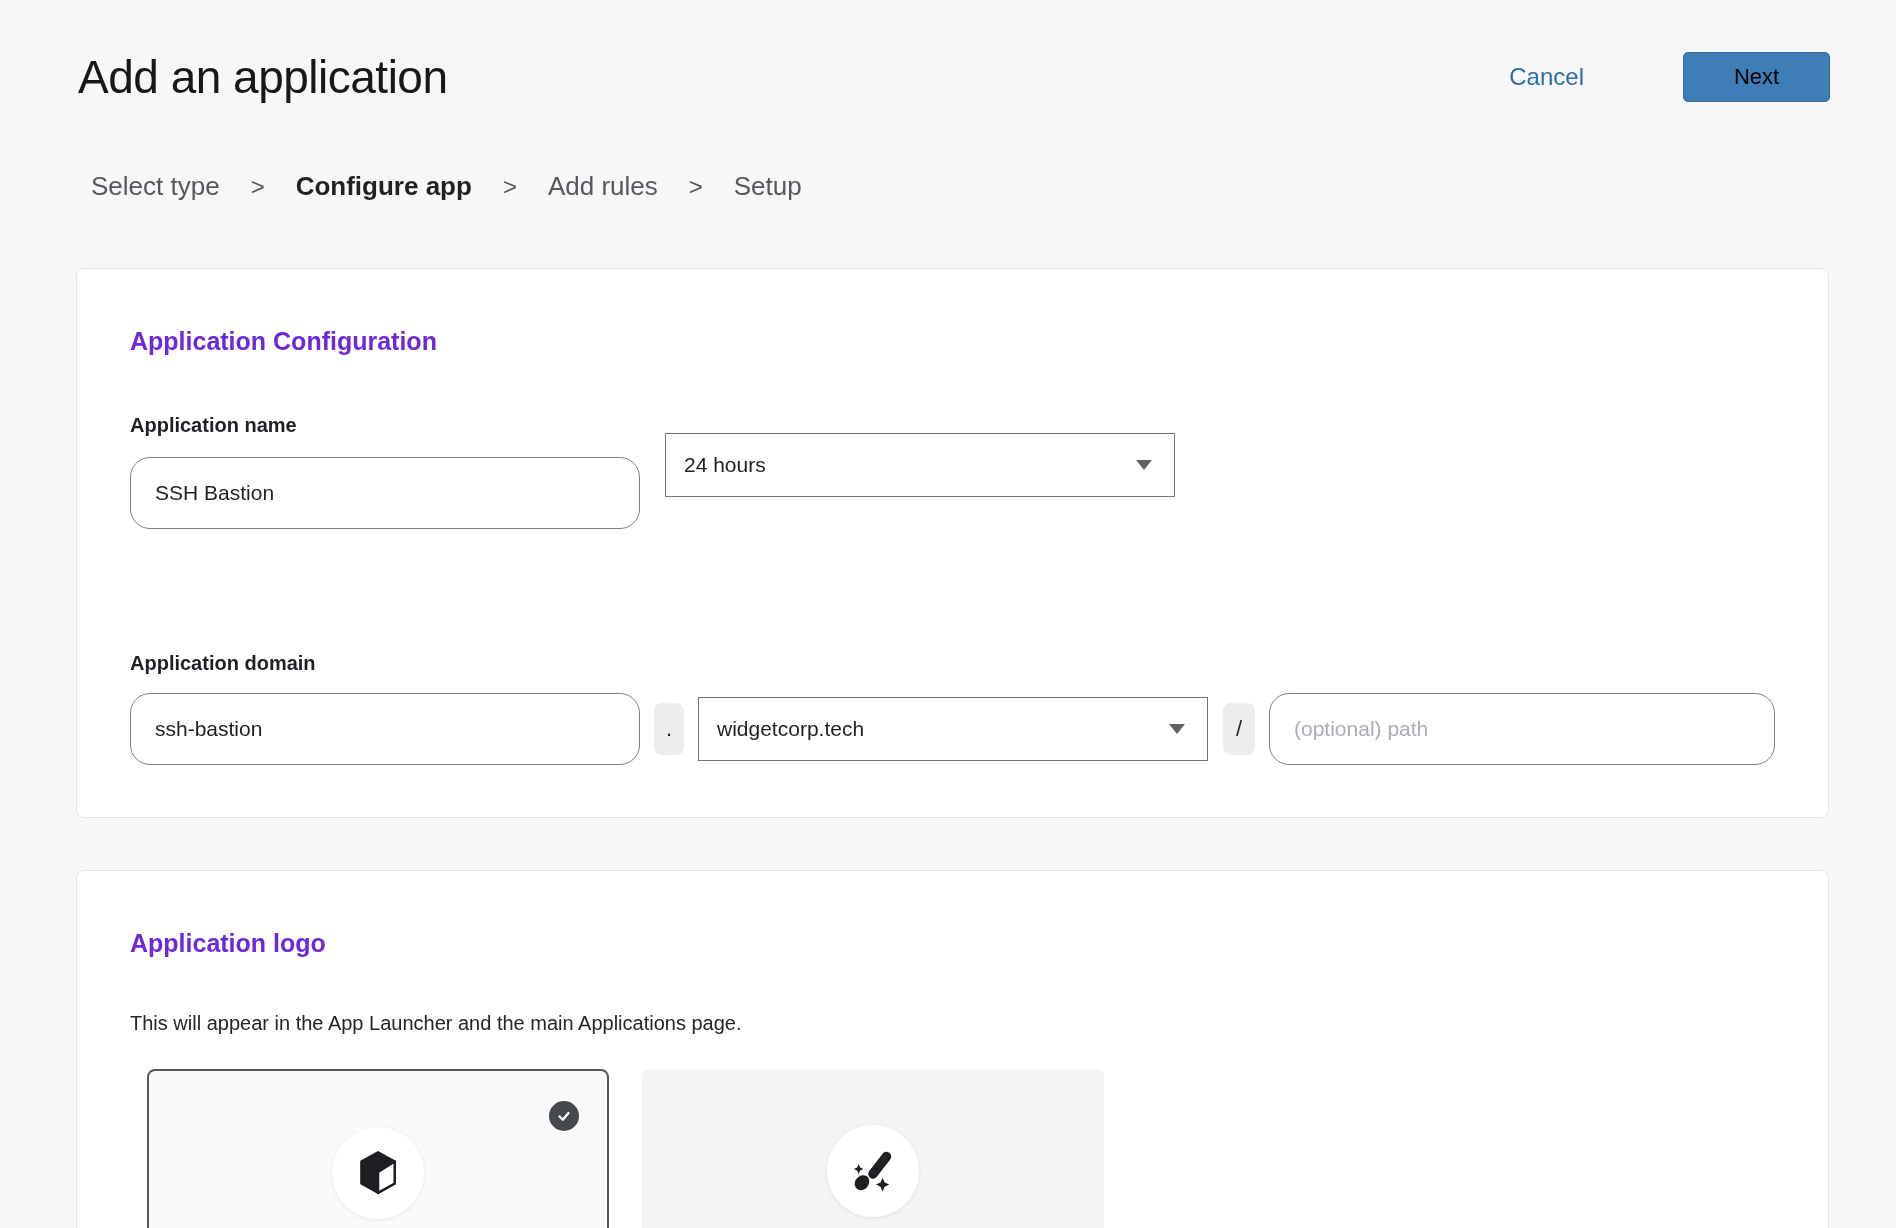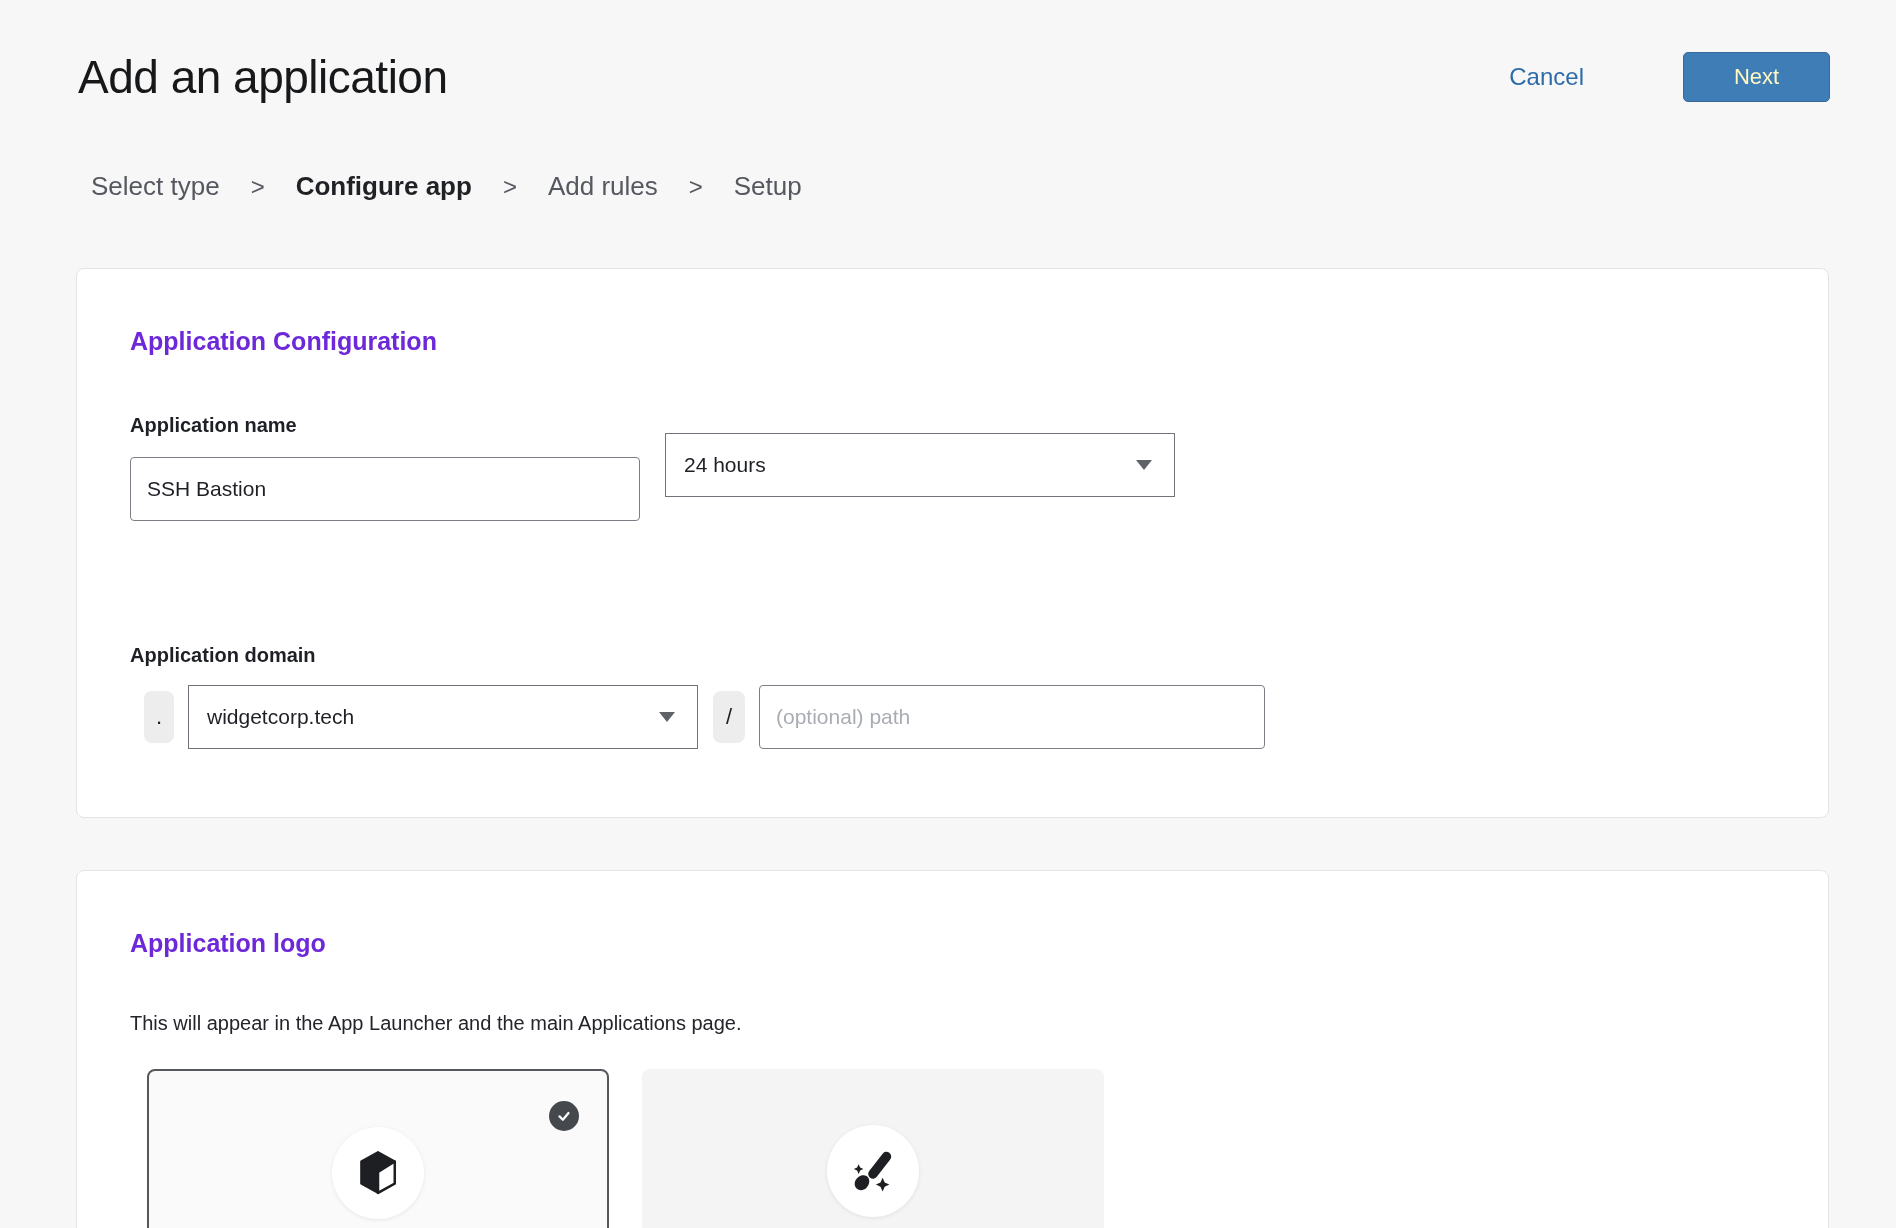--- a/index.html
+++ b/index.html
@@ -21,21 +21,21 @@
     font-size: 46px; font-weight: 300; letter-spacing: -0.5px;
     color: #17181a;
   }
   .cancel-link {
     font-size: 24px; color: #2d6ca8; cursor: pointer;
     margin-right: 63px;
   }
   .next-btn {
     width: 147px; height: 50px;
     background: #3f7db6; border: 1px solid #37699a; border-radius: 5px;
-    color: #fef9c3; font-size: 22px; font-family: inherit;
+    color: #000000; font-size: 22px; font-family: inherit;
     cursor: pointer;
   }
 
   
   .breadcrumb {
     display: flex; align-items: center; gap: 31px;
     margin: 67px 0 0 91px;
     font-size: 26px; color: #55585e;
   }
   .crumb { cursor: pointer; }
@@ -60,25 +60,25 @@
 
   
   .field-label {
     font-size: 20px; font-weight: 700; color: #1e2025;
     line-height: 24px;
   }
   .row-1 { display: flex; gap: 25px; margin-top: 57px; }
   .col { width: 510px; }
   .text-input {
     margin-top: 20px;
-    width: 510px; height: 64px;
-    border: 1.5px solid #7b7f85; border-radius: 4px;
+    width: 510px; height: 72px;
+    border: 1.5px solid #7b7f85; border-radius: 20px;
     background: #ffffff;
     font-family: inherit; font-size: 21px; color: #1e2025;
-    padding: 0 16px;
+    padding: 0 24px;
     outline: none;
   }
   .text-input::placeholder { color: #a9adb3; }
   .select {
     margin-top: 20px;
     width: 510px; height: 64px;
     border: 1.5px solid #70747a; border-radius: 0;
     background: #ffffff;
     display: flex; align-items: center; justify-content: space-between;
     padding: 0 22px 0 18px;
@@ -163,20 +163,21 @@
     <div class="col">
       <div class="select">
         <span>24 hours</span>
         <span class="caret"></span>
       </div>
     </div>
   </div>
 
   <div class="field-label domain-label">Application domain</div>
   <div class="domain-row">
+    <input class="text-input" type="text" value="ssh-bastion" style="">
     <span class="sep-chip">.</span>
     <div class="select">
       <span>widgetcorp.tech</span>
       <span class="caret"></span>
     </div>
     <span class="sep-chip slash">/</span>
     <input class="text-input path-input" type="text" placeholder="(optional) path" style="">
   </div>
 </div>
 

